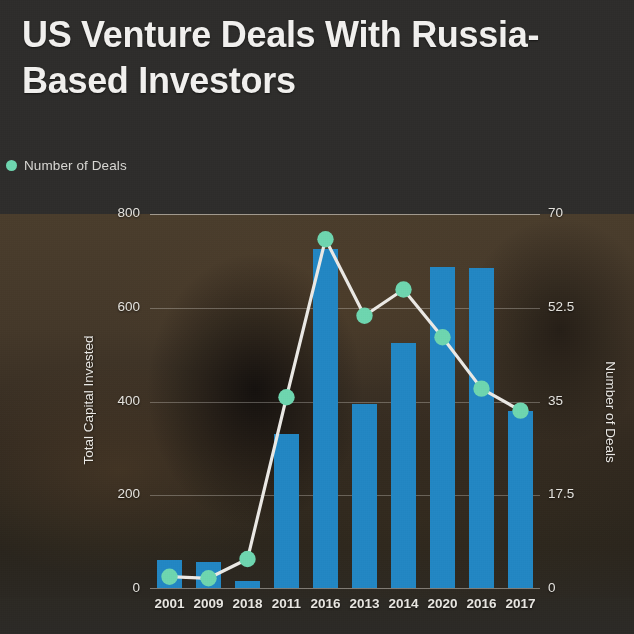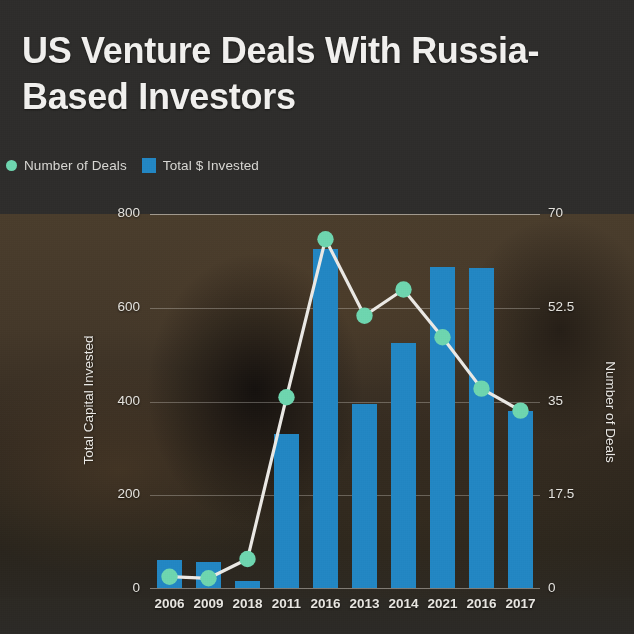--- a/index.html
+++ b/index.html
@@ -56,21 +56,20 @@
     position: absolute;
     left: 22px;
     top: 12px;
     width: 600px;
     color: #f2f1ef;
     font-size: 36px;
     font-weight: bold;
     line-height: 1.28;
     letter-spacing: -0.3px;
     text-shadow: 0 1px 2px rgba(0,0,0,.55);
-    margin-top: 16px;
   }
 
   
   .legend {
     position: absolute;
     left: 6px;
     top: 158px;
     display: flex;
     align-items: center;
     gap: 9px;
@@ -184,24 +183,20 @@
   <div class="bg-top"></div>
   <div class="bg-bottom"></div>
 
   <div class="title">US Venture Deals With Russia-Based Investors</div>
 
   <div class="legend">
     <div class="legend-item">
       <span class="swatch-dot" style="background:#6ed6b0"></span>
       <span class="legend-label">Number of Deals</span>
     </div>
-    <div class="legend-item">
-      <span class="swatch-rect" style="background:#2287c4"></span>
-      <span class="legend-label">Total $ Invested</span>
-    </div>
   </div>
 
   <div class="axis-title left">Total Capital Invested</div>
   <div class="axis-title right">Number of Deals</div>
 
   <div id="ticks-left">
       <div class="tick-left" style="top: 580px;">
         <div class="ylab-left" style="position:relative;right:auto">0</div>
       </div>
       <div class="tick-left" style="top: 486.25px;">
@@ -228,28 +223,28 @@
         <div class="ylab-right" style="position:relative;left:auto">35</div>
       </div>
       <div class="tick-right" style="top: 298.75px;">
         <div class="ylab-right" style="position:relative;left:auto">52.5</div>
       </div>
       <div class="tick-right" style="top: 205px;">
         <div class="ylab-right" style="position:relative;left:auto">70</div>
       </div>
     </div>
   <div id="xlabels">
-      <div class="xlab" style="left: 150px; width: 39px;">2006</div>
+      <div class="xlab" style="left: 150px; width: 39px;">2001</div>
       <div class="xlab" style="left: 189px; width: 39px; text-align: center;">2009</div>
       <div class="xlab" style="left: 228px; width: 39px;">2018</div>
       <div class="xlab" style="left: 267px; width: 39px;">2011</div>
       <div class="xlab" style="left: 306px; width: 39px;">2016</div>
       <div class="xlab" style="left: 345px; width: 39px;">2013</div>
       <div class="xlab" style="left: 384px; width: 39px;">2014</div>
-      <div class="xlab" style="left: 423px; width: 39px;">2021</div>
+      <div class="xlab" style="left: 423px; width: 39px;">2020</div>
       <div class="xlab" style="left: 462px; width: 39px;">2016</div>
       <div class="xlab" style="left: 501px; width: 39px;">2017</div>
     </div>
 
   <div class="plot">
     <div id="grid">
         <div class="gridline" style="top: 281.25px;"></div>
         <div class="gridline" style="top: 187.5px;"></div>
         <div class="gridline" style="top: 93.75px;"></div>
         <div class="gridline top" style="top: 0px;"></div>

